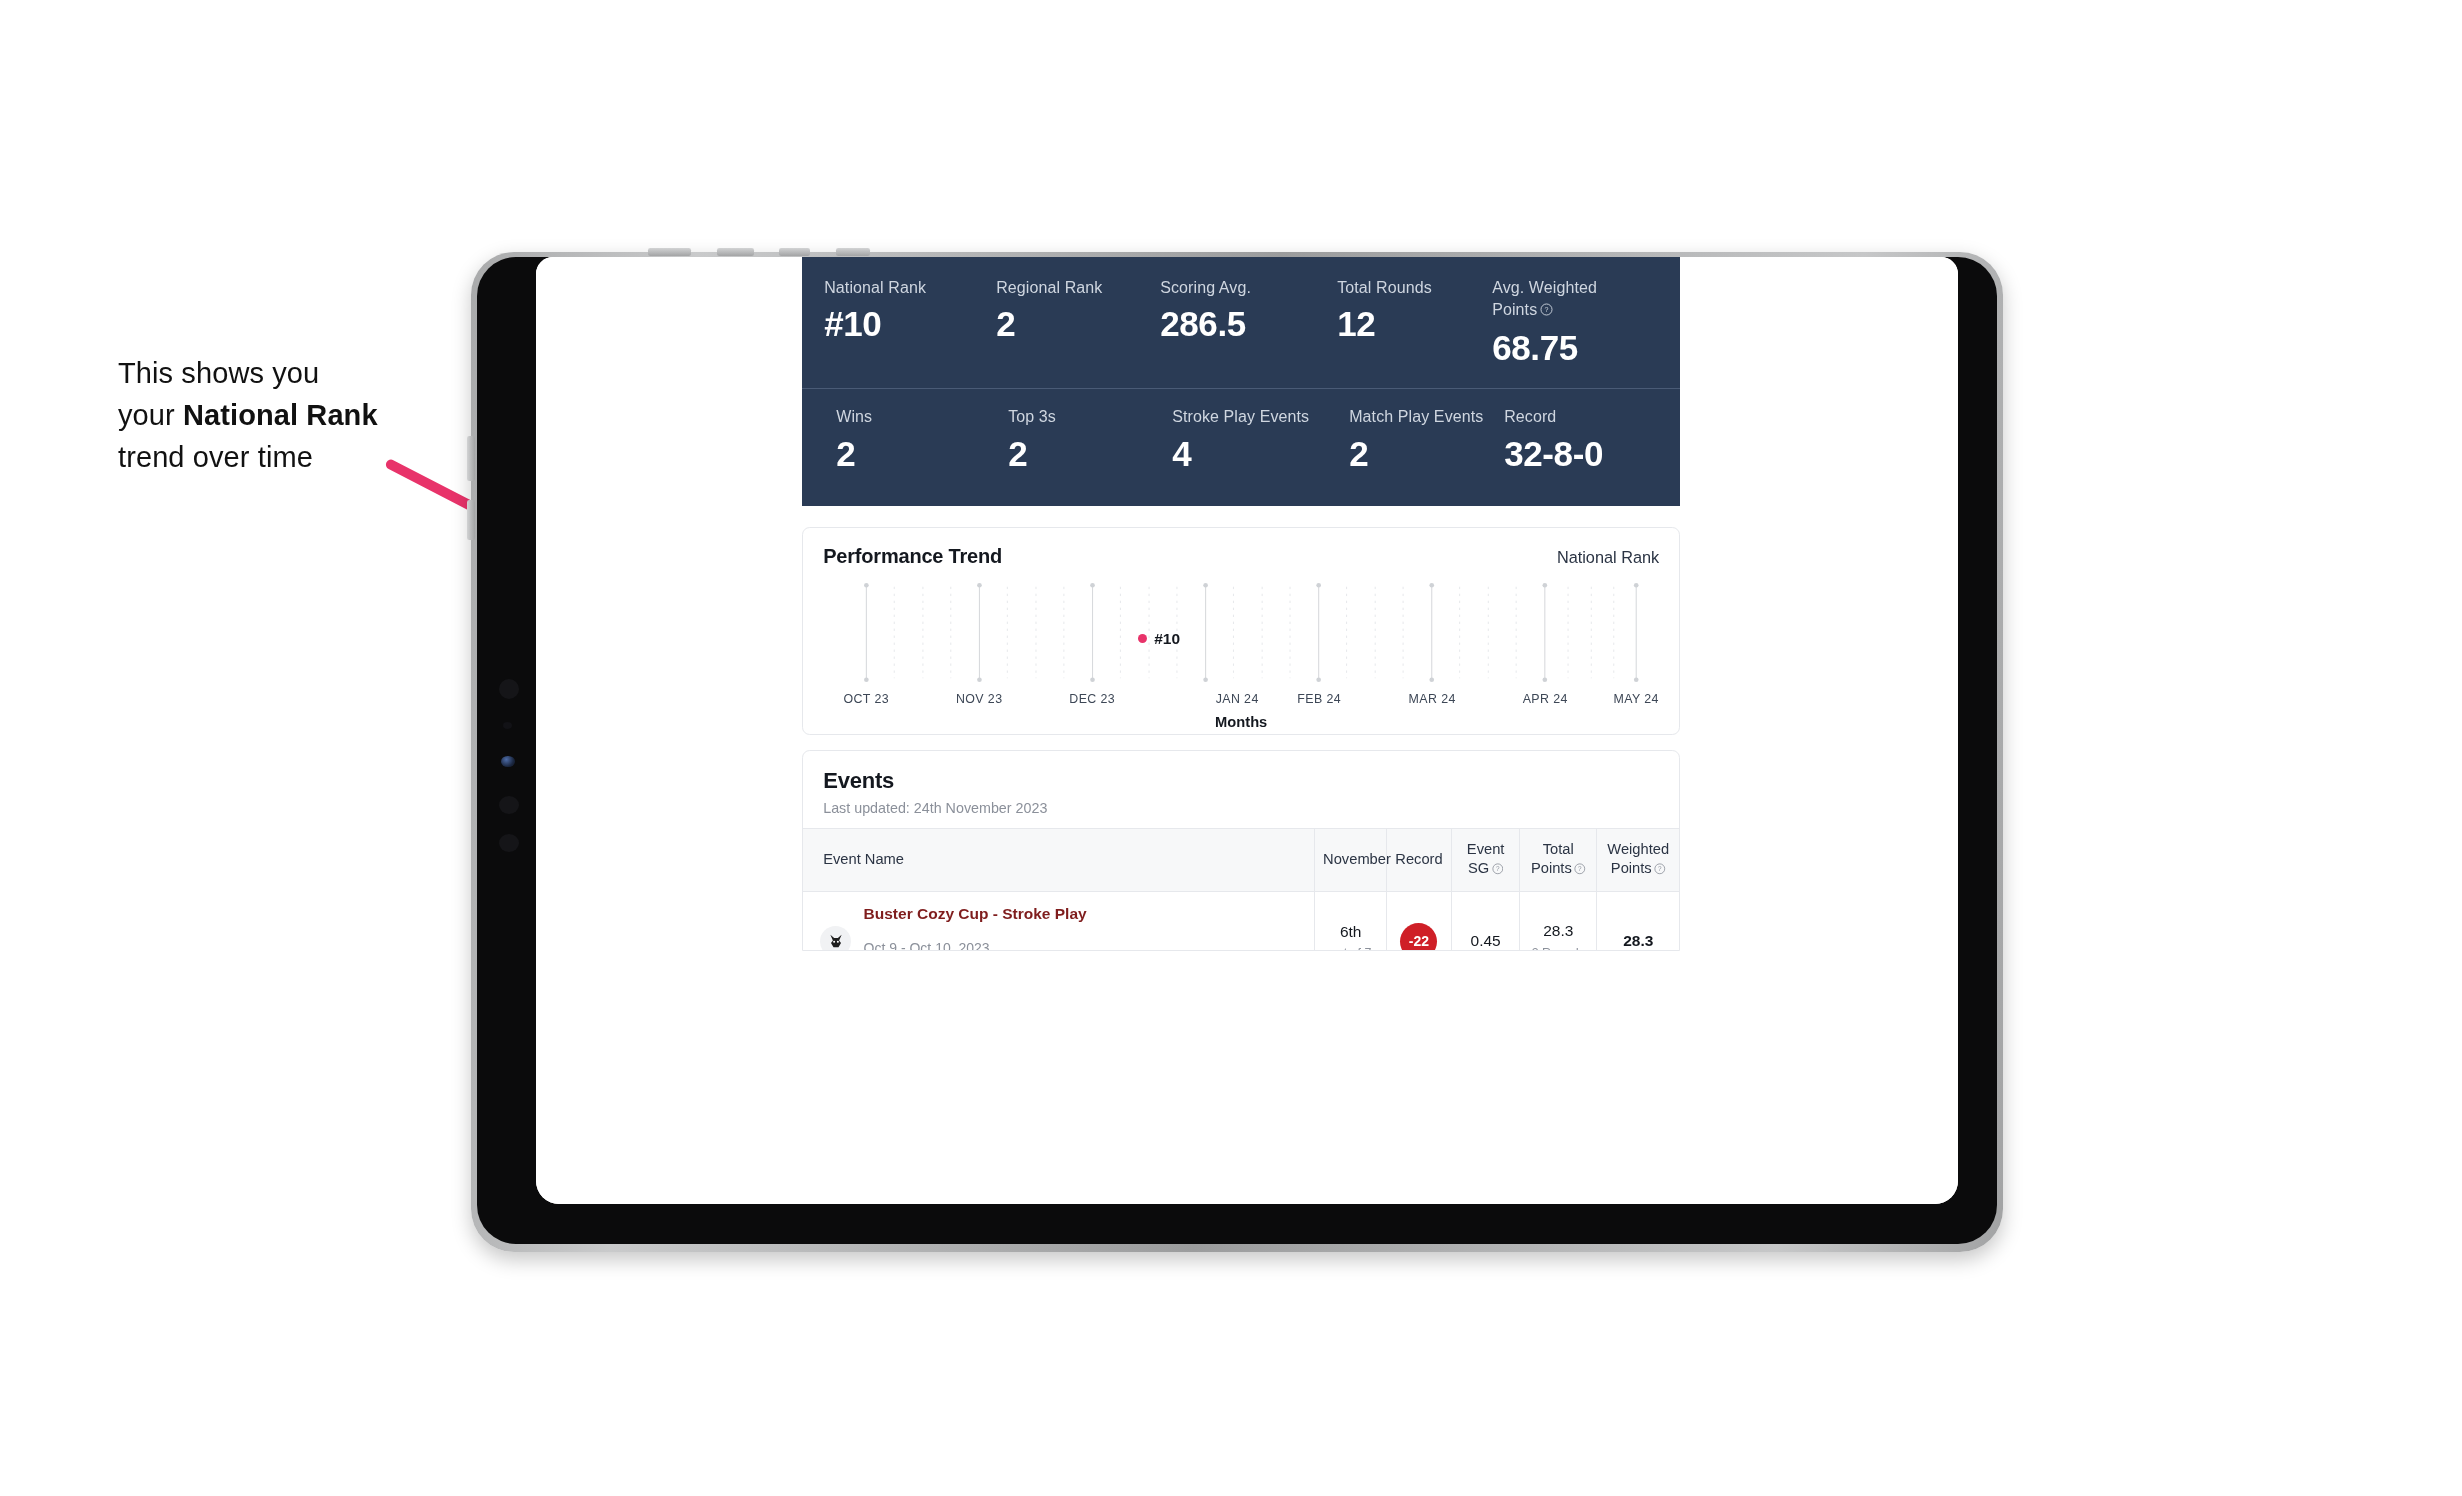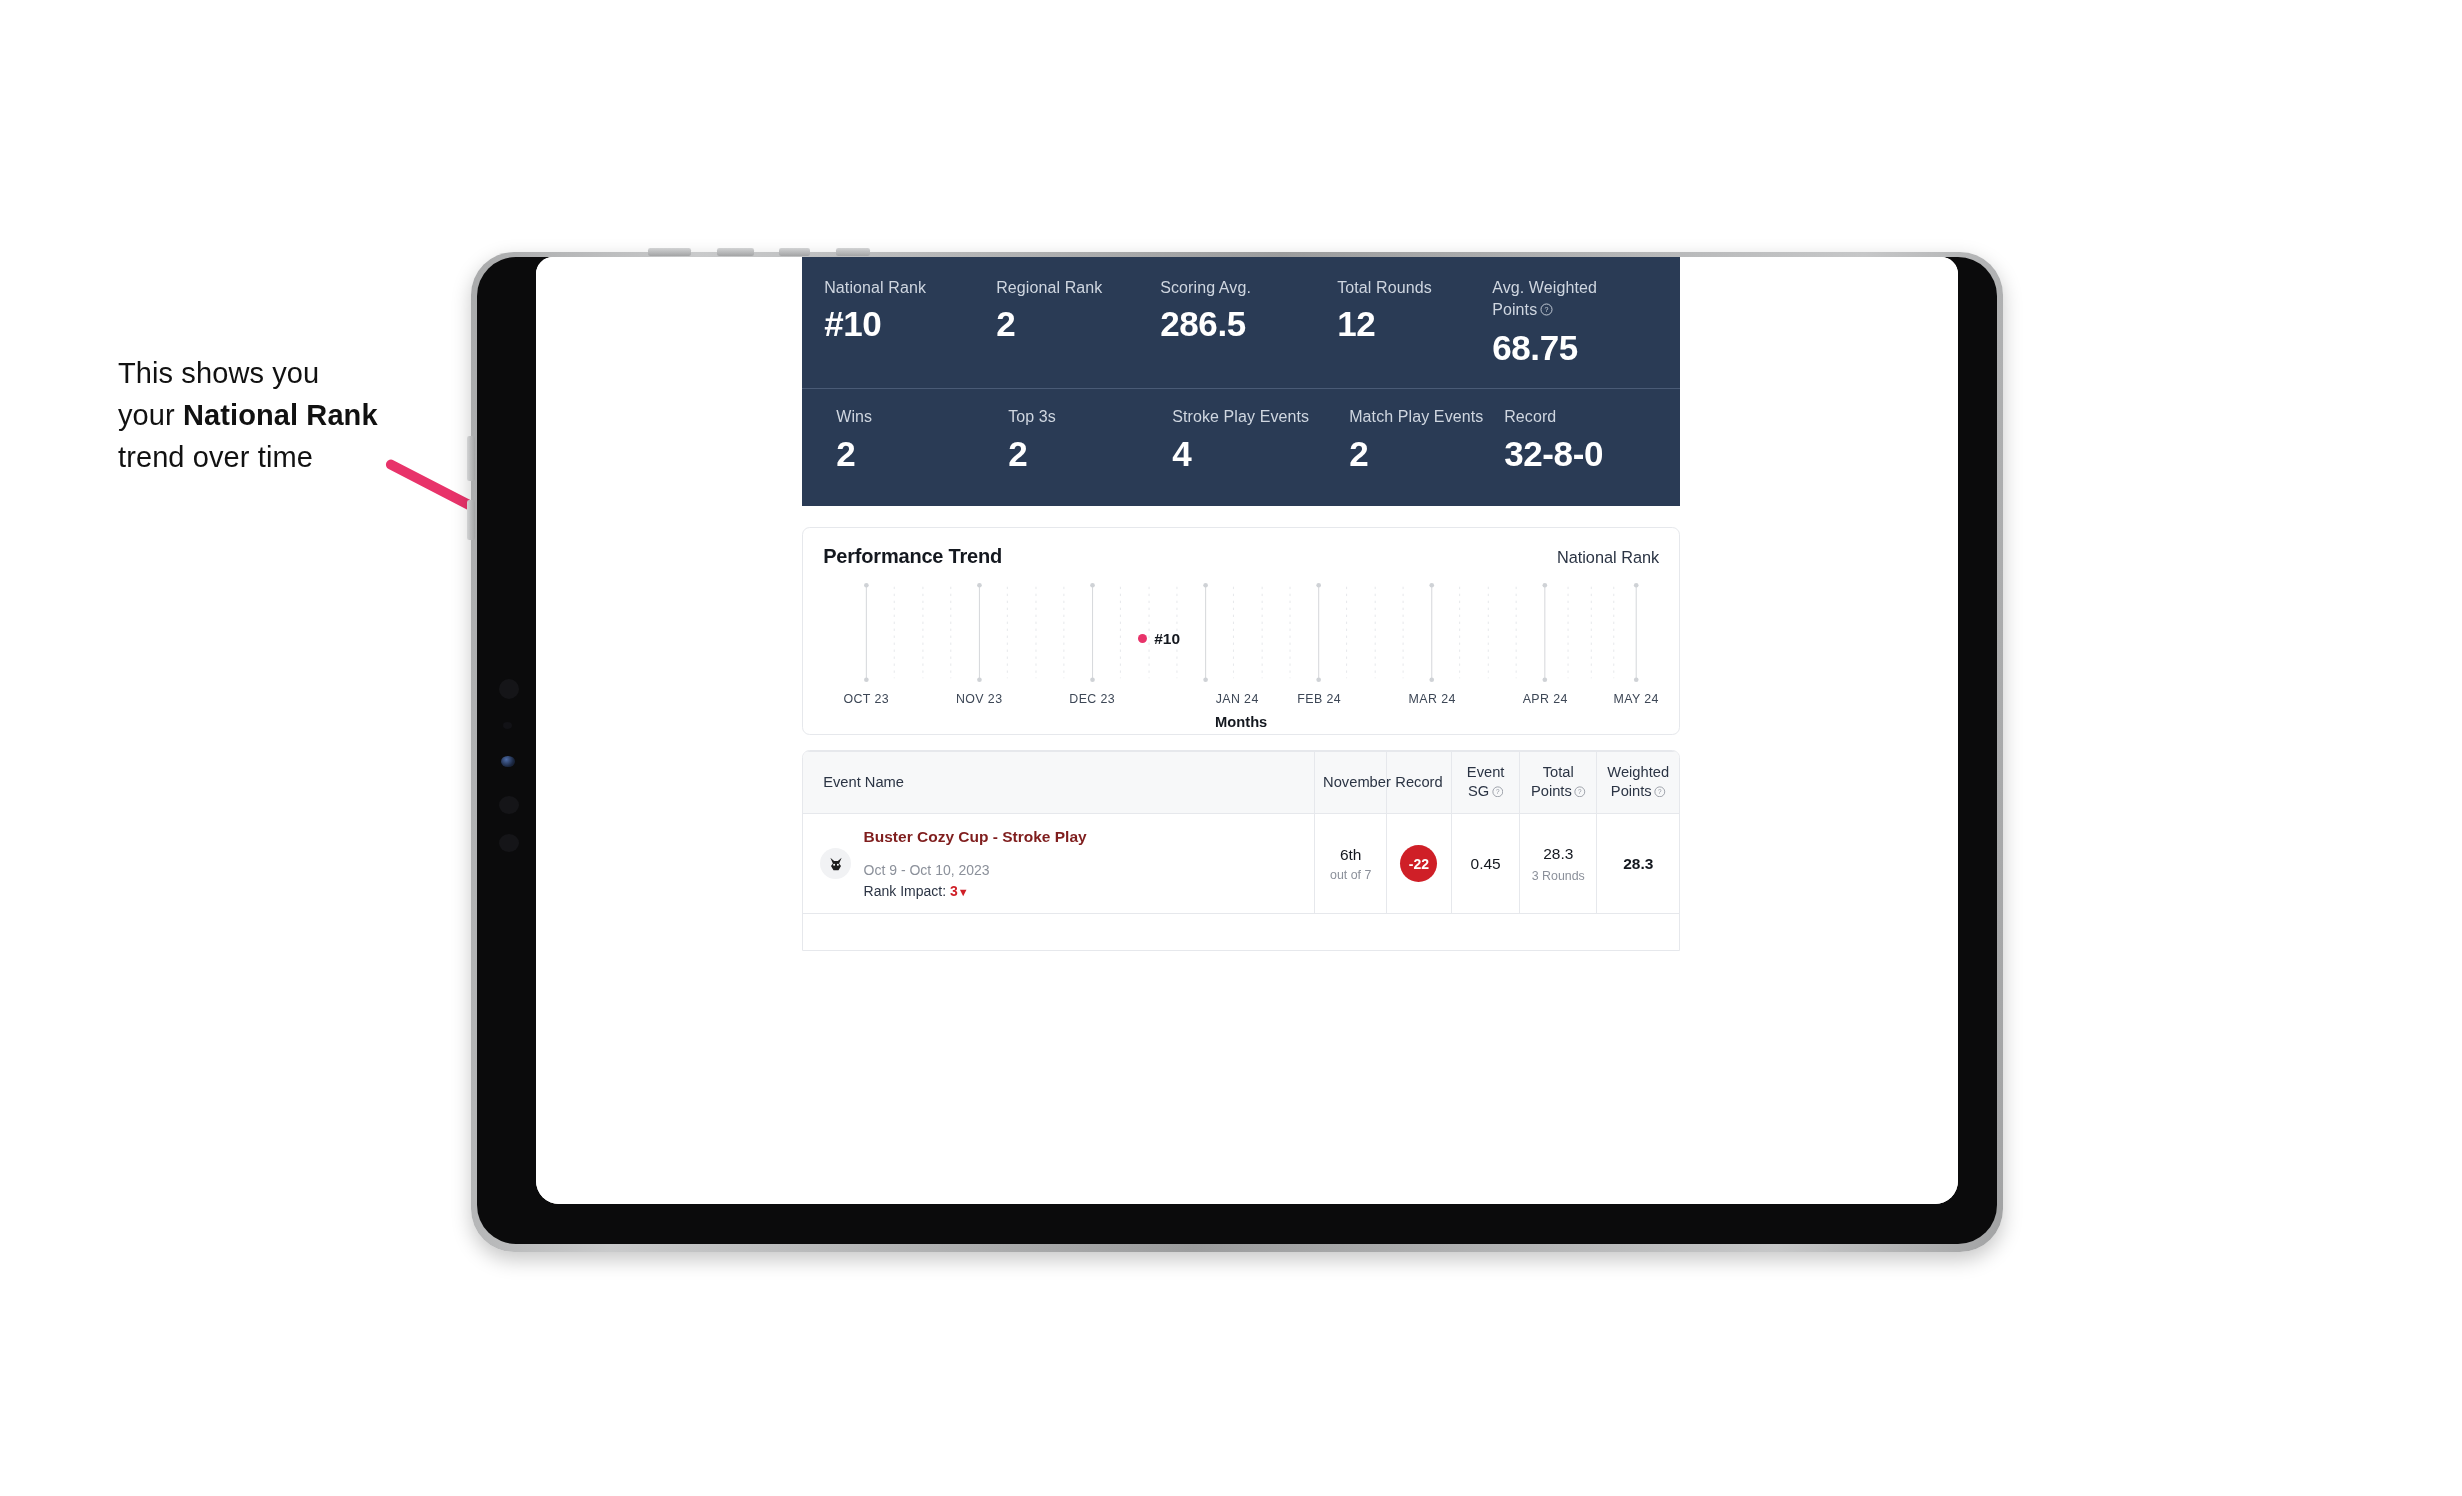--- a/index.html
+++ b/index.html
@@ -529,20 +529,24 @@
               <span style="left:496px;">FEB 24</span>
               <span style="left:609px;">MAR 24</span>
               <span style="left:722px;">APR 24</span>
               <span style="left:813px;">MAY 24</span>
             </div>
 
             <div class="chart-axis-title">Months</div>
           </section>
 
           <section class="card" id="events-card">
+            <div class="ev-head">
+              <div class="ev-title">Events</div>
+              <div class="ev-sub">Last updated: 24th November 2023</div>
+            </div>
 
             <table class="events-table">
               <colgroup>
                 <col class="col-w-name">
                   <col class="col-w-pos">
                   <col class="col-w-score">
                 <col class="col-w-sg">
                   <col class="col-w-tp">
                   <col class="col-w-wp">
               </colgroup>

